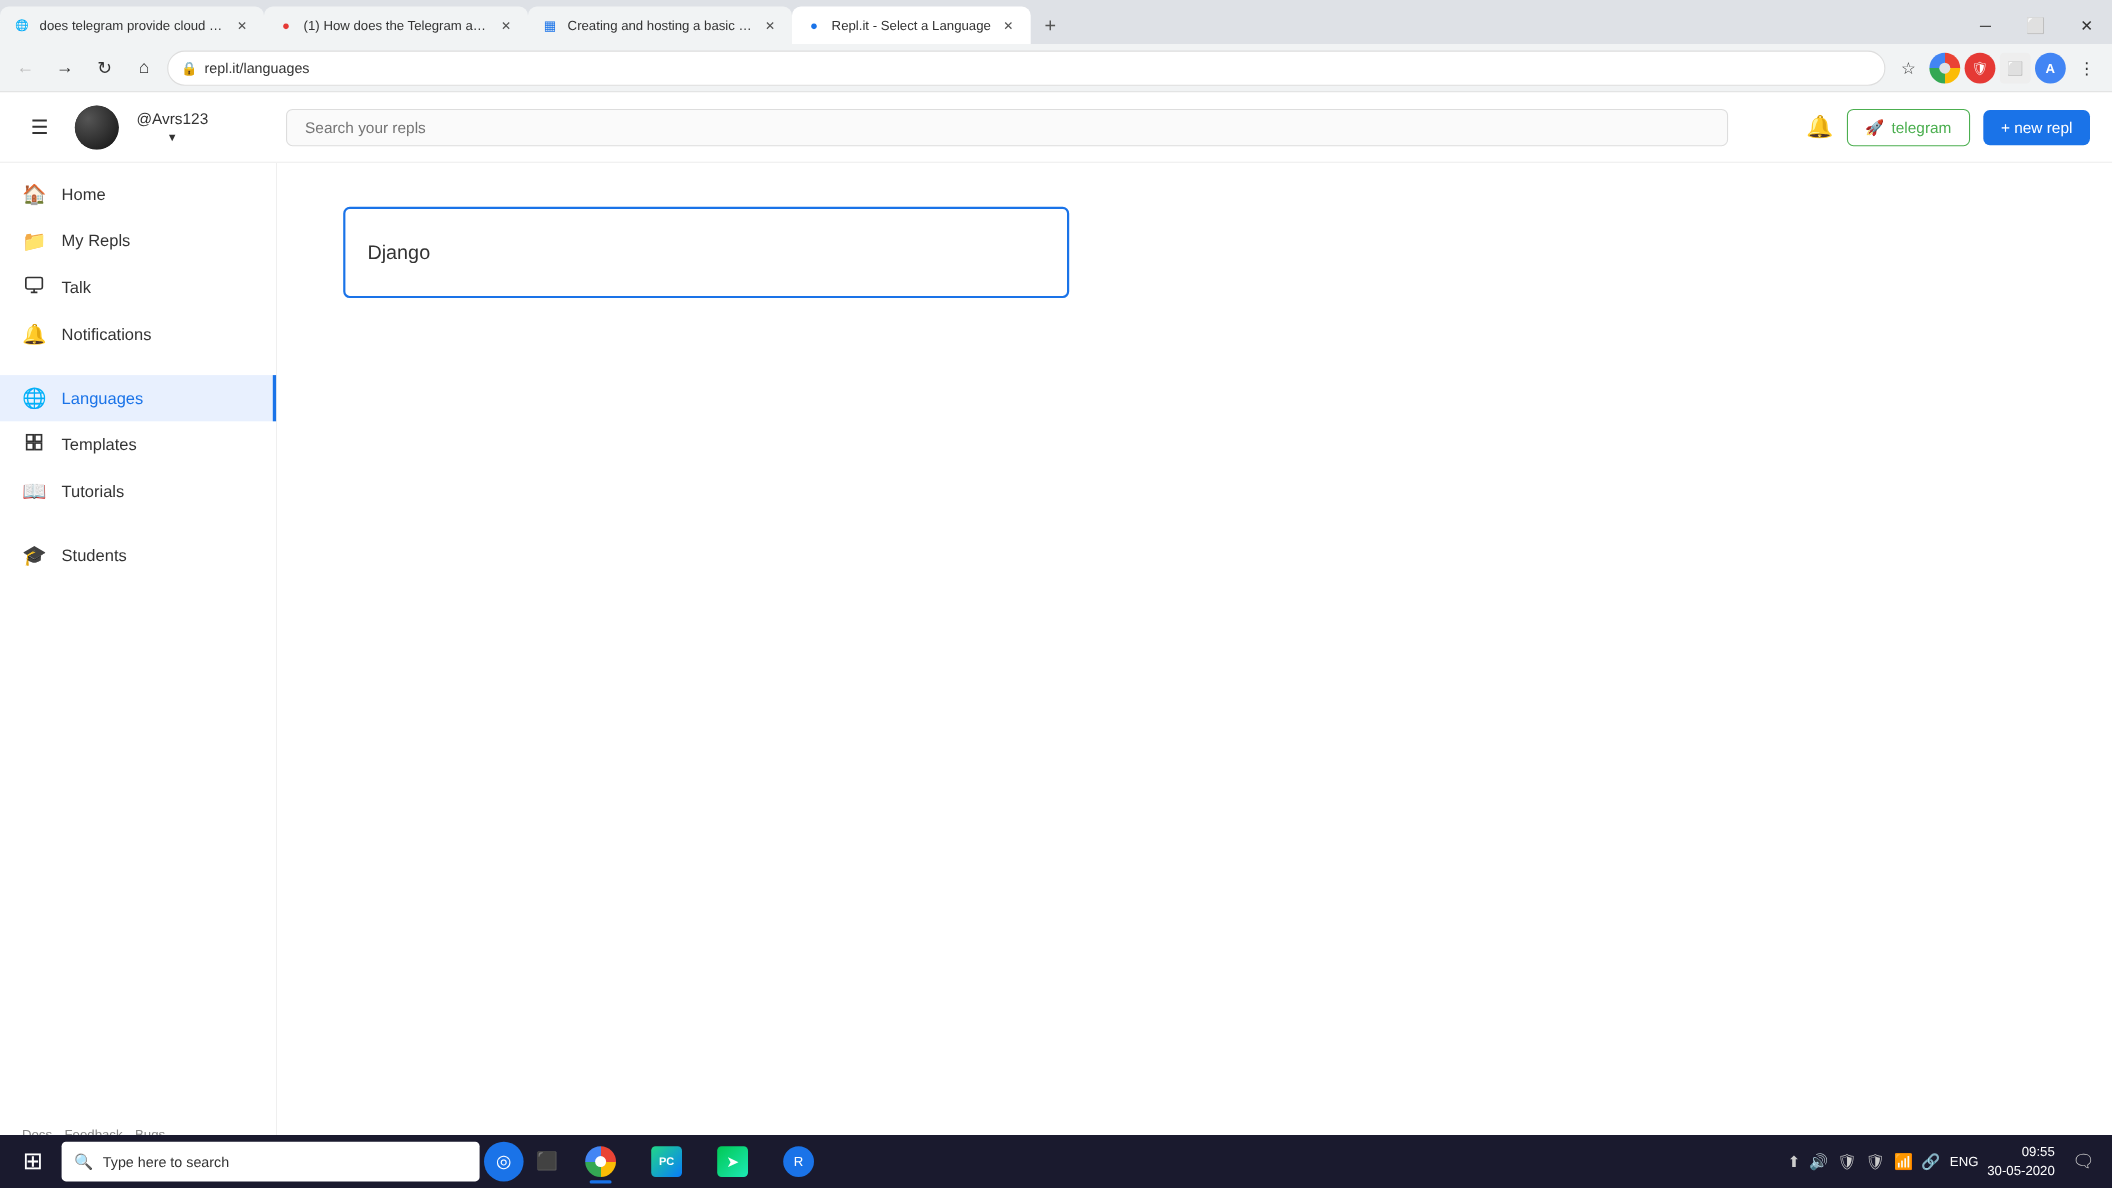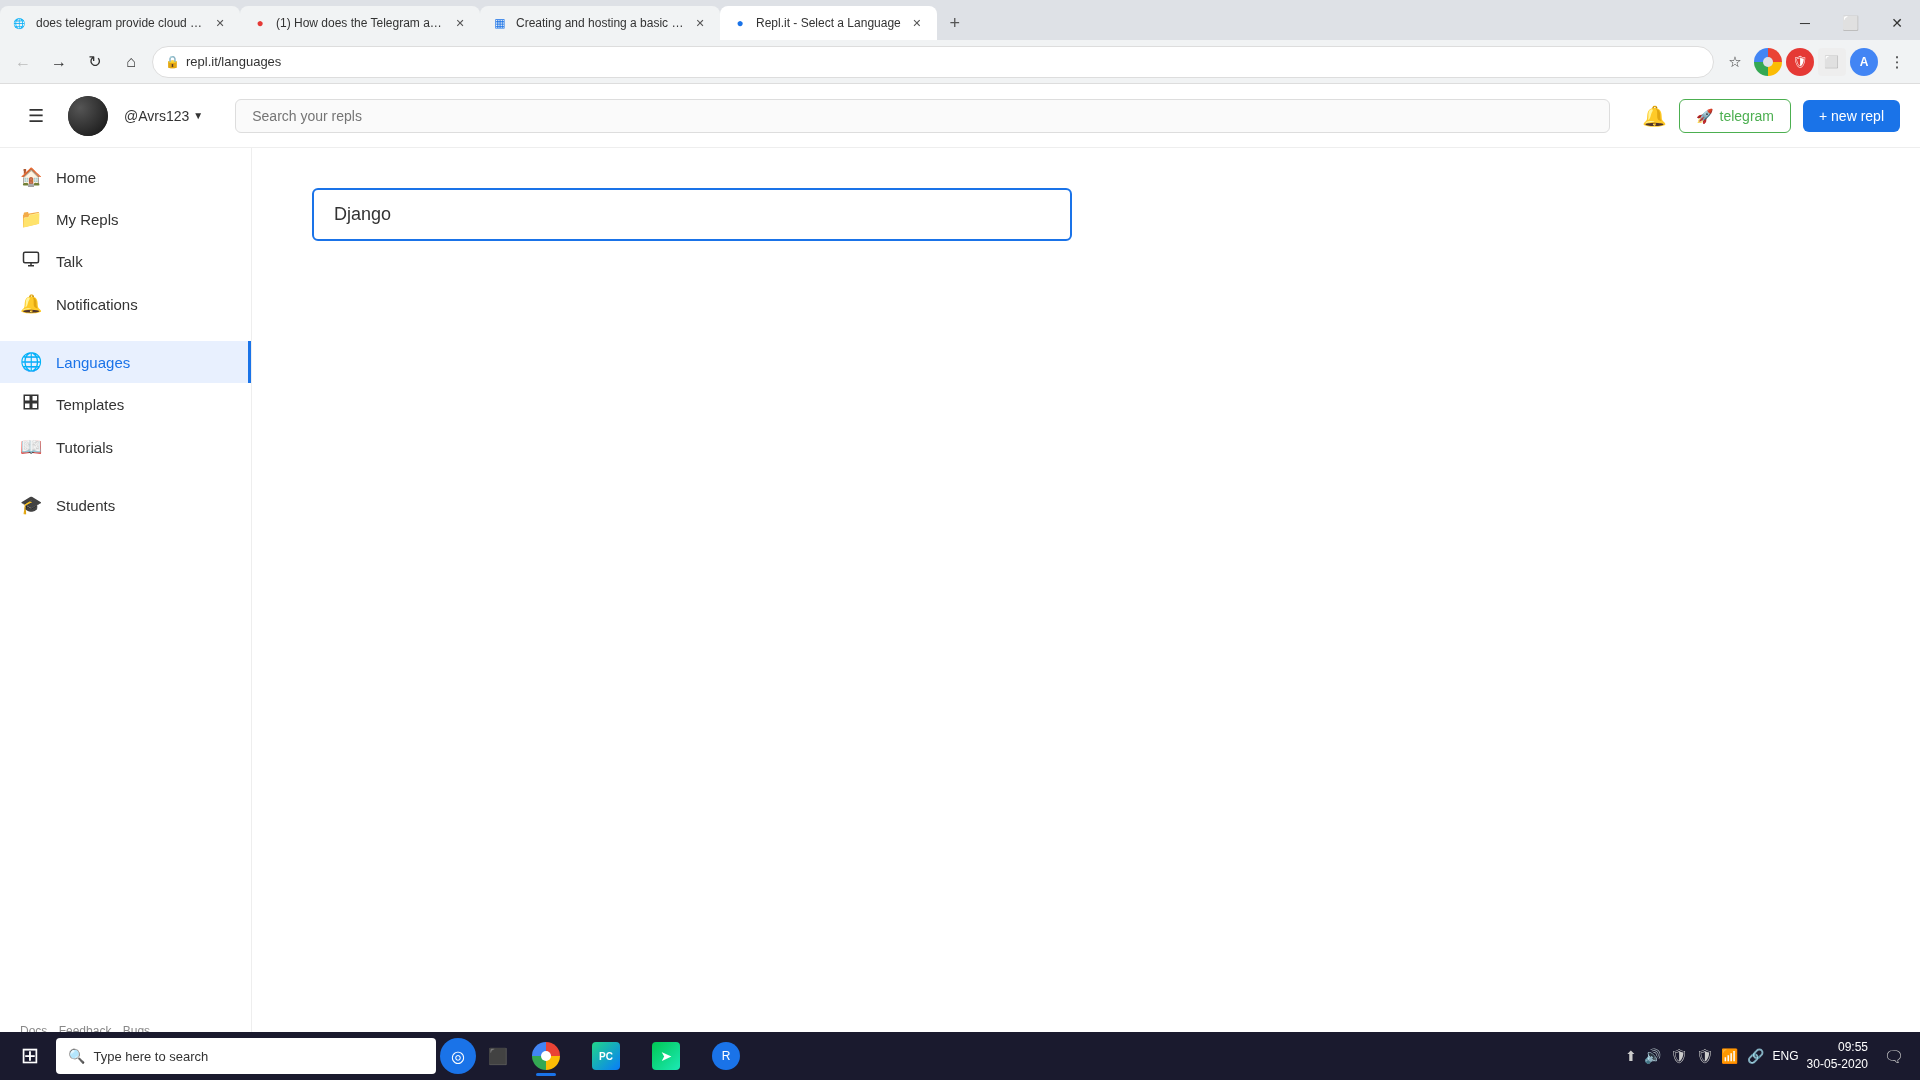--- a/index.html
+++ b/index.html
@@ -160,24 +160,25 @@
       border-radius: 50%;
       background: radial-gradient(circle at 30% 30%, #555, #111);
     }
     .header-user {
       display: flex;
       align-items: center;
       gap: 4px;
       cursor: pointer;
       font-size: 14px;
       color: #333;
+      flex-direction: column;
     }
     .header-search {
       flex: 1;
-      margin: 0 16px;
+      margin: 0 55px;
     }
     .header-search input {
       width: 100%;
       padding: 8px 16px;
       border: 1px solid #ddd;
       border-radius: 6px;
       font-size: 14px;
       color: #888;
       outline: none;
       background: #fafafa;
@@ -265,22 +266,22 @@
     
     .page-content {
       flex: 1;
       padding: 40px 60px;
       overflow-y: auto;
       background: #fff;
     }
 
     
     .lang-search-input {
-      width: 760px;
-      padding: 14px 20px;
+      width: 660px;
+      padding: 29px 20px;
       border: 2px solid #1a73e8;
       border-radius: 6px;
       font-size: 18px;
       color: #333;
       outline: none;
       margin-bottom: 52px;
       display: block;
     }
     .no-results-box {
       display: inline-block;

